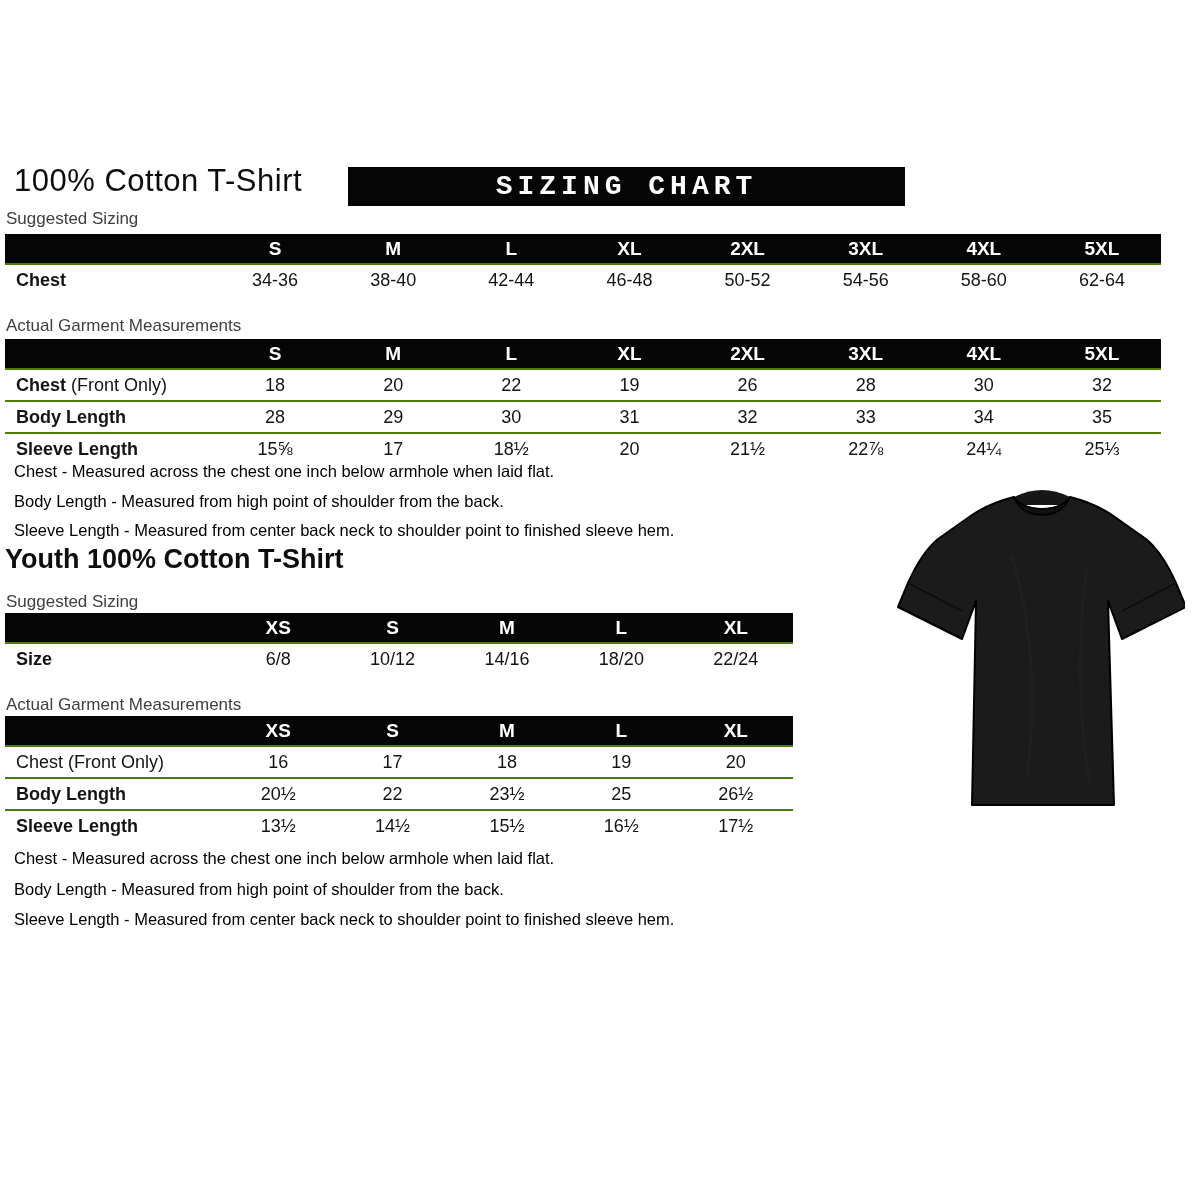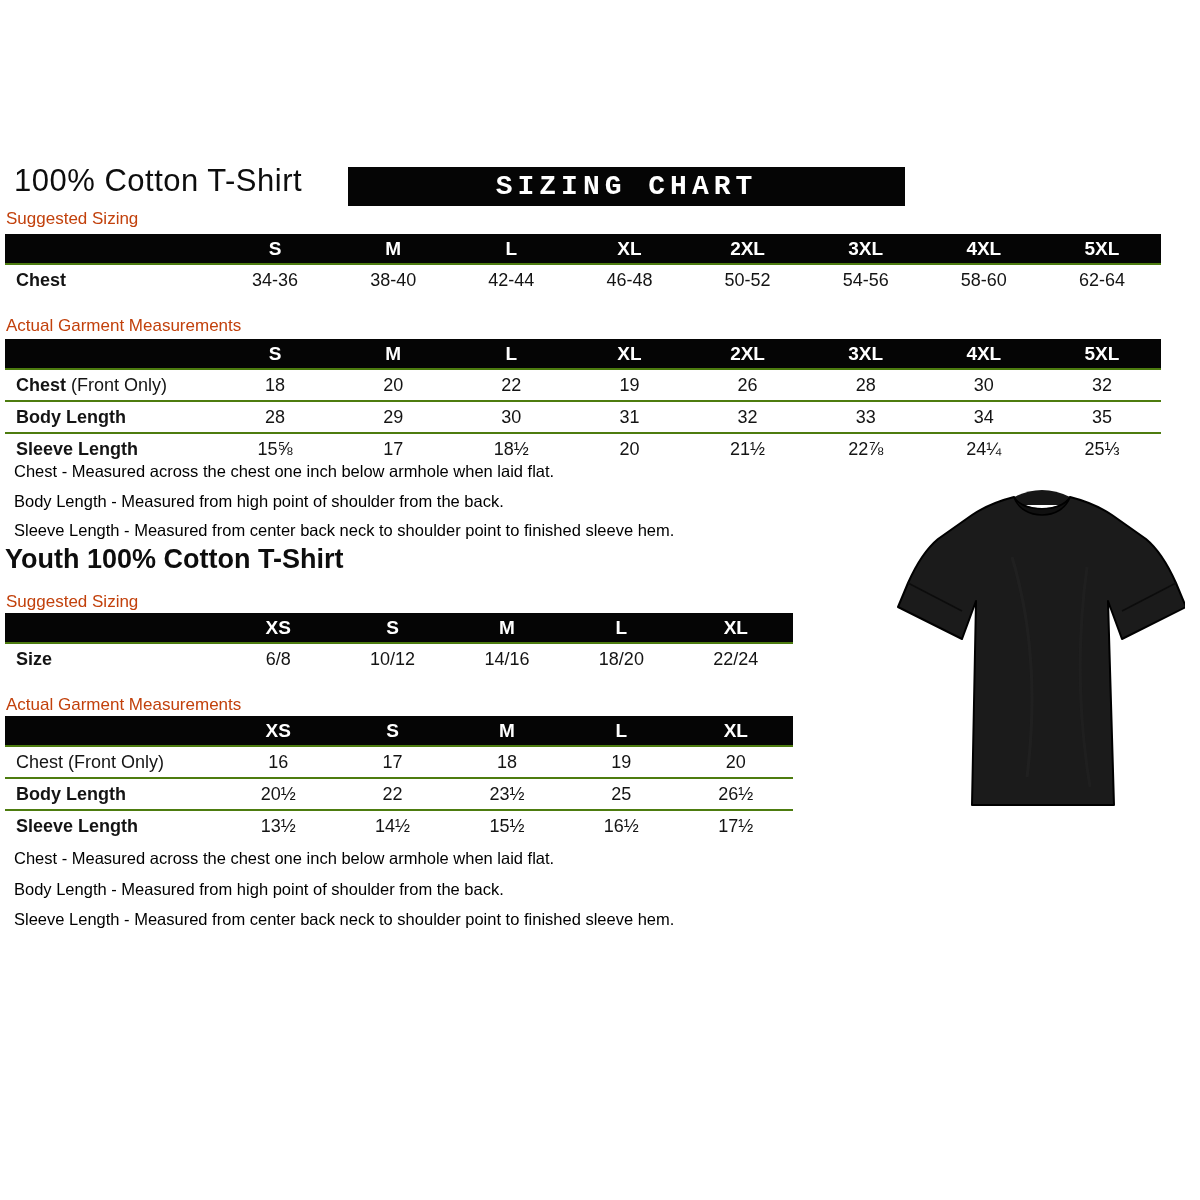--- a/index.html
+++ b/index.html
@@ -4,21 +4,21 @@
 <style>
   html,body{margin:0;padding:0;background:#ffffff;}
   body{font-family:"Liberation Sans","DejaVu Sans",sans-serif;color:#111;}
   #page{position:relative;width:1185px;height:1200px;background:#fff;overflow:hidden;}
 
   .abs{position:absolute;}
 
   .main-title{font-size:31px;font-weight:400;color:#0d0d0d;letter-spacing:0.5px;white-space:nowrap;}
   .banner{background:#050505;color:#fff;text-align:center;font-weight:bold;
           font-size:28px;letter-spacing:5px;line-height:39px;height:39px;}
-  .section-label{font-size:17px;color:#c2410c;white-space:nowrap;}
+  .section-label{font-size:17px;color:#404040;white-space:nowrap;}
   .youth-title{font-size:27px;font-weight:bold;color:#0d0d0d;white-space:nowrap;}
 
   table.sz{border-collapse:collapse;table-layout:fixed;}
   table.sz th{background:#050505;color:#fff;font-weight:bold;font-size:19px;
               height:29px;text-align:center;padding:0;}
   table.sz td{font-size:18px;color:#141414;text-align:center;height:30px;padding:0;
               border-top:2px solid #4d7c0f;}
   table.sz .lbl{text-align:left;padding-left:11px;}
   table.adult .lbl{width:200px;}
   table.youth .lbl{width:205px;}

